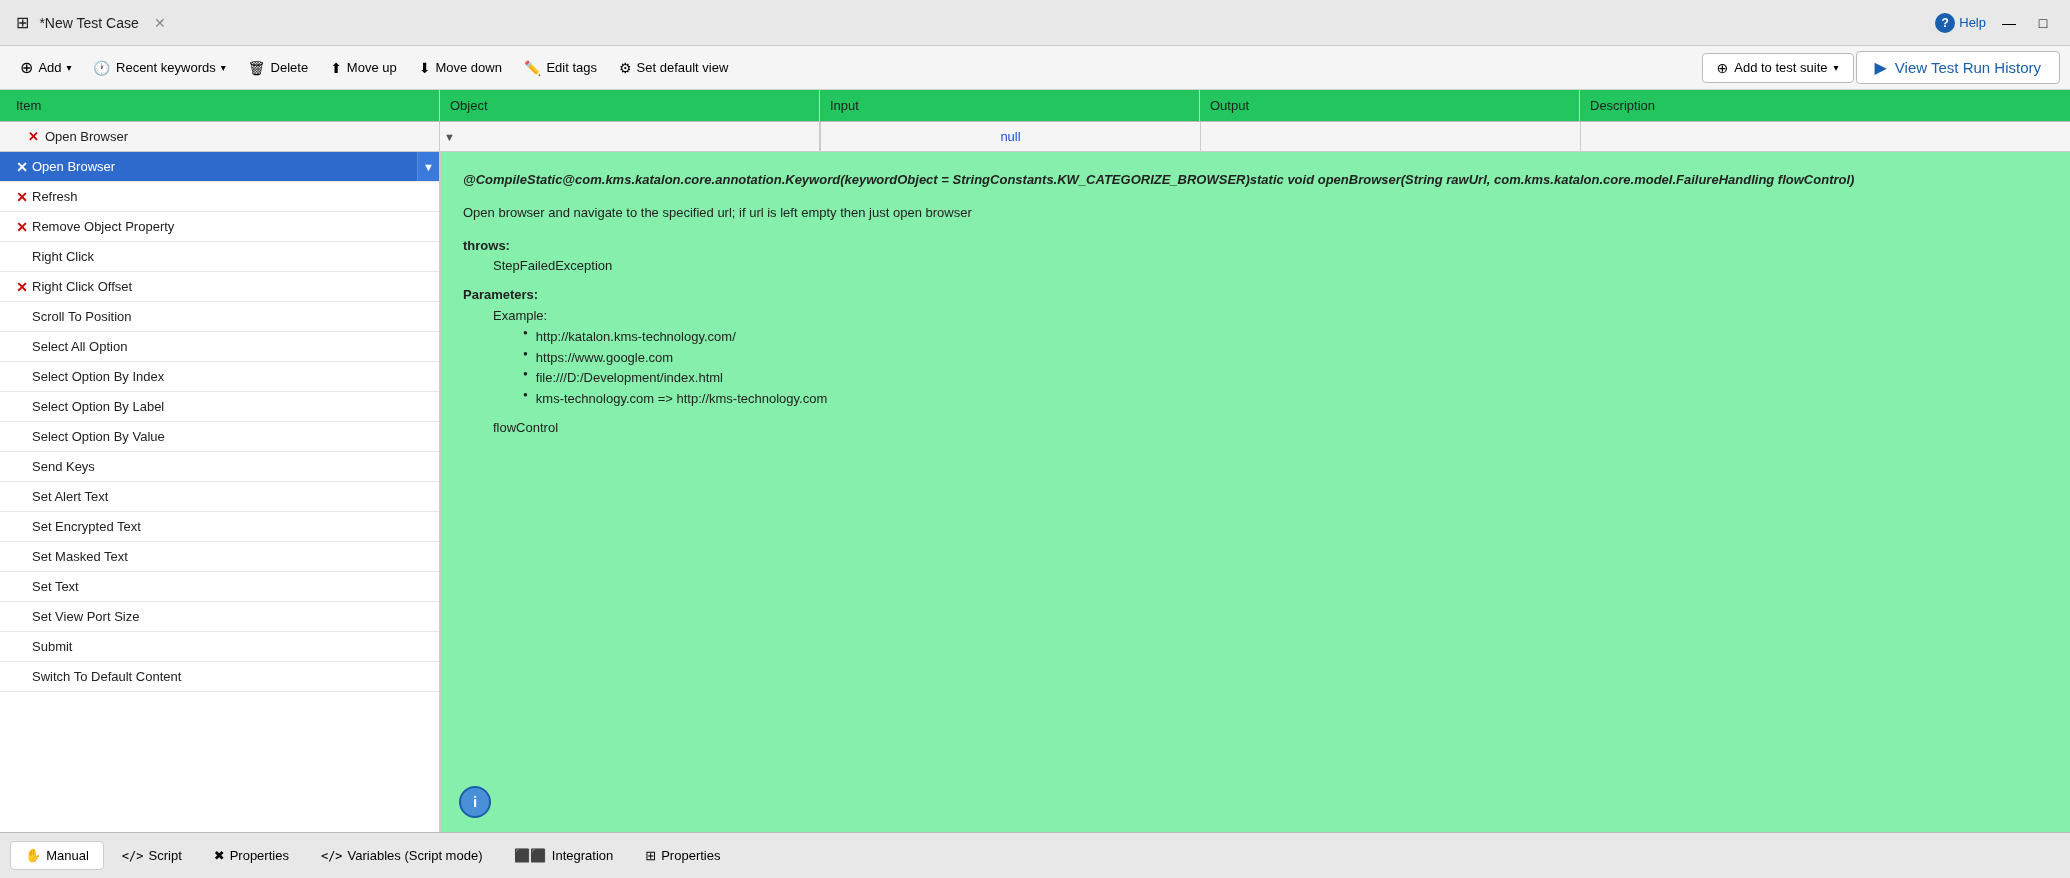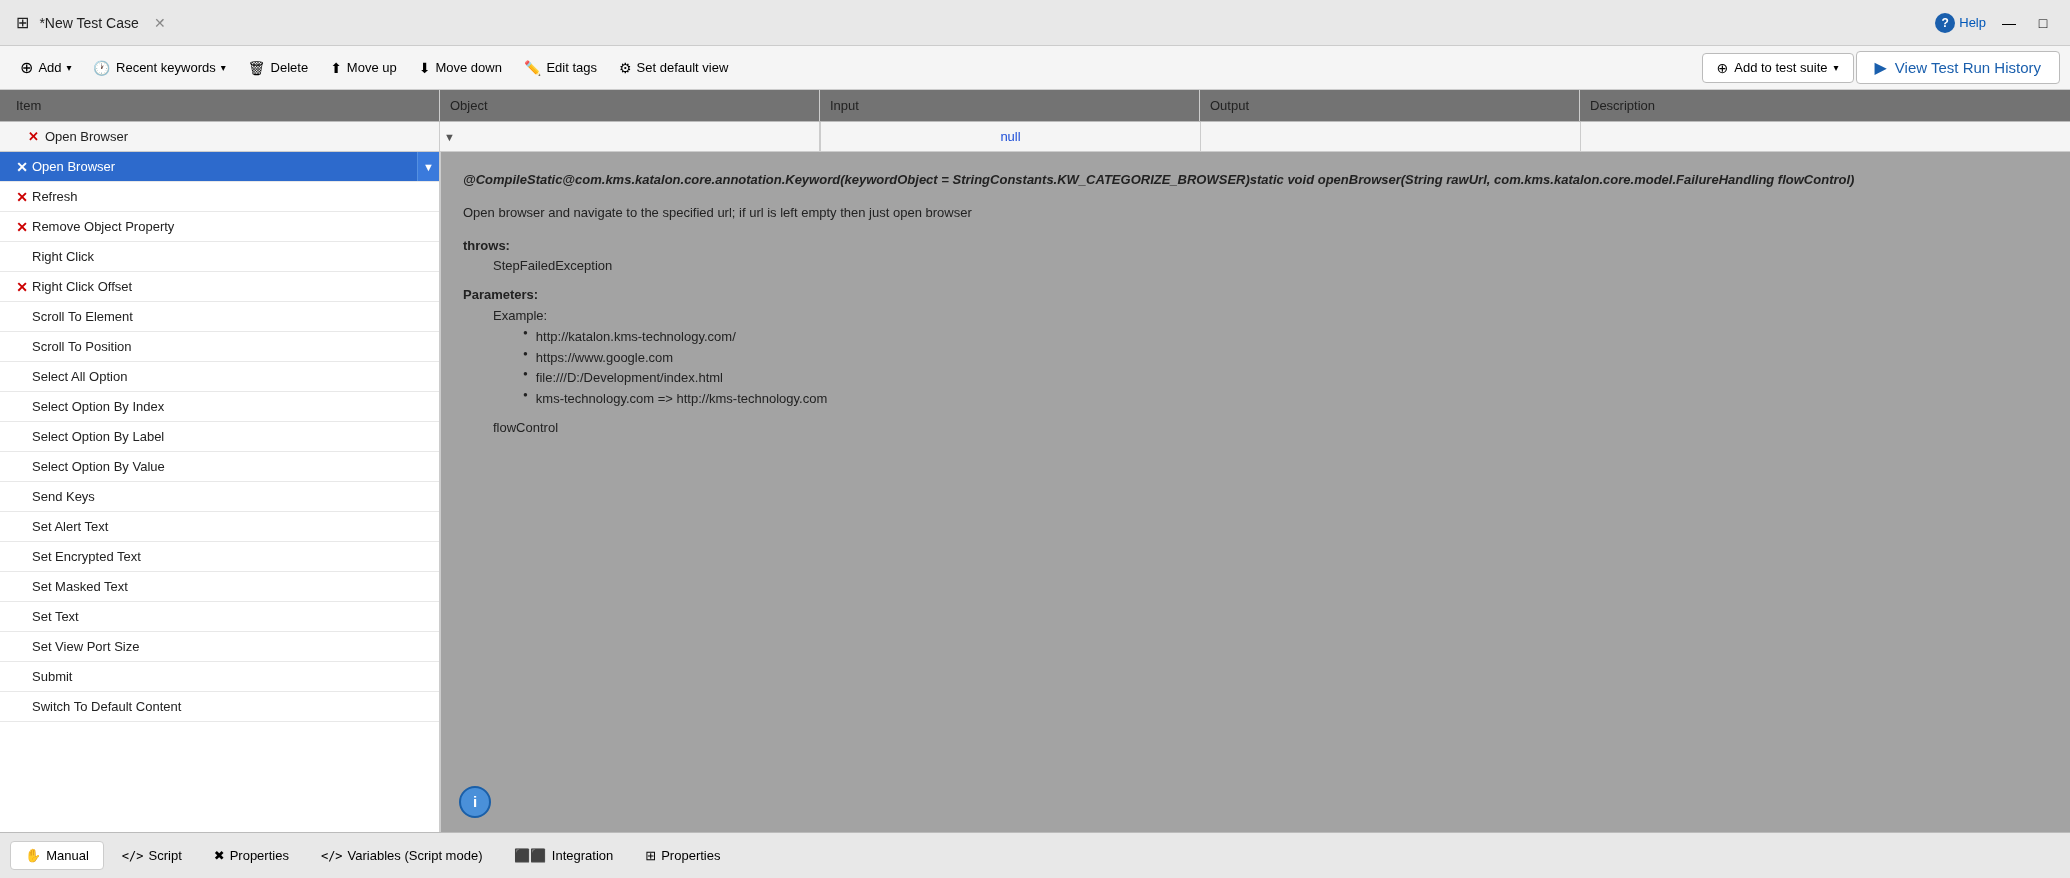--- a/index.html
+++ b/index.html
@@ -38,21 +38,21 @@
     .toolbar-btn-view-history {
       display: flex; align-items: center; gap: 8px;
       padding: 6px 18px; background: white; border: 1px solid #bbb;
       border-radius: 4px; cursor: pointer; font-size: 15px; font-weight: 500;
       white-space: nowrap; color: #1a5fad;
     }
 
     
     .col-headers {
       display: flex; align-items: center;
-      background: #737373; border-bottom: 1px solid #bbb;
+      background: #22c55e; border-bottom: 1px solid #bbb;
       height: 32px; padding: 0;
     }
     .col-item { width: 440px; padding-left: 16px; font-weight: 500; font-size: 13px; border-right: 1px solid #ccc; height: 100%; display: flex; align-items: center; }
     .col-object { width: 380px; padding-left: 10px; font-weight: 500; font-size: 13px; border-right: 1px solid #ccc; height: 100%; display: flex; align-items: center; }
     .col-input { width: 380px; padding-left: 10px; font-weight: 500; font-size: 13px; border-right: 1px solid #ccc; height: 100%; display: flex; align-items: center; }
     .col-output { width: 380px; padding-left: 10px; font-weight: 500; font-size: 13px; border-right: 1px solid #ccc; height: 100%; display: flex; align-items: center; }
     .col-desc { flex: 1; padding-left: 10px; font-weight: 400; font-size: 13px; height: 100%; display: flex; align-items: center; }
 
     
     .main-area {
@@ -225,24 +225,20 @@
     <div class="list-row">
       <span class="row-icon" style="color:#888;"></span>
       <span class="row-text">Right Click</span>
     </div>
     <div class="list-row">
       <span class="row-icon error-icon">✕</span>
       <span class="row-text">Right Click Offset</span>
     </div>
     <div class="list-row">
       <span class="row-icon"></span>
-      <span class="row-text">Scroll To Element</span>
-    </div>
-    <div class="list-row">
-      <span class="row-icon"></span>
       <span class="row-text">Scroll To Position</span>
     </div>
     <div class="list-row">
       <span class="row-icon"></span>
       <span class="row-text">Select All Option</span>
     </div>
     <div class="list-row">
       <span class="row-icon"></span>
       <span class="row-text">Select Option By Index</span>
     </div>
@@ -281,21 +277,21 @@
     <div class="list-row">
       <span class="row-icon"></span>
       <span class="row-text">Submit</span>
     </div>
     <div class="list-row">
       <span class="row-icon"></span>
       <span class="row-text">Switch To Default Content</span>
     </div>
   </div>
 
-  <div class="right-panel" style="position:absolute;left:440px;top:30px;right:0;bottom:0;background:#a3a3a3;overflow-y:auto;padding:18px 22px;">
+  <div class="right-panel" style="position:absolute;left:440px;top:30px;right:0;bottom:0;background:#86efac;overflow-y:auto;padding:18px 22px;">
     <p class="doc-signature">@CompileStatic@com.kms.katalon.core.annotation.Keyword(keywordObject = StringConstants.KW_CATEGORIZE_BROWSER)static void openBrowser(String rawUrl, com.kms.katalon.core.model.FailureHandling flowControl)</p>
     <p class="doc-description">Open browser and navigate to the specified url; if url is left empty then just open browser</p>
     <p><span class="doc-section-title">throws:</span></p>
     <p class="doc-indent">StepFailedException</p>
     <p style="margin-top:8px;"><span class="doc-section-title">Parameters:</span></p>
     <p class="doc-indent">Example:</p>
     <div class="doc-bullet">
       <span style="font-size:8px;">●</span>
       <span>http://katalon.kms-technology.com/</span>
     </div>

